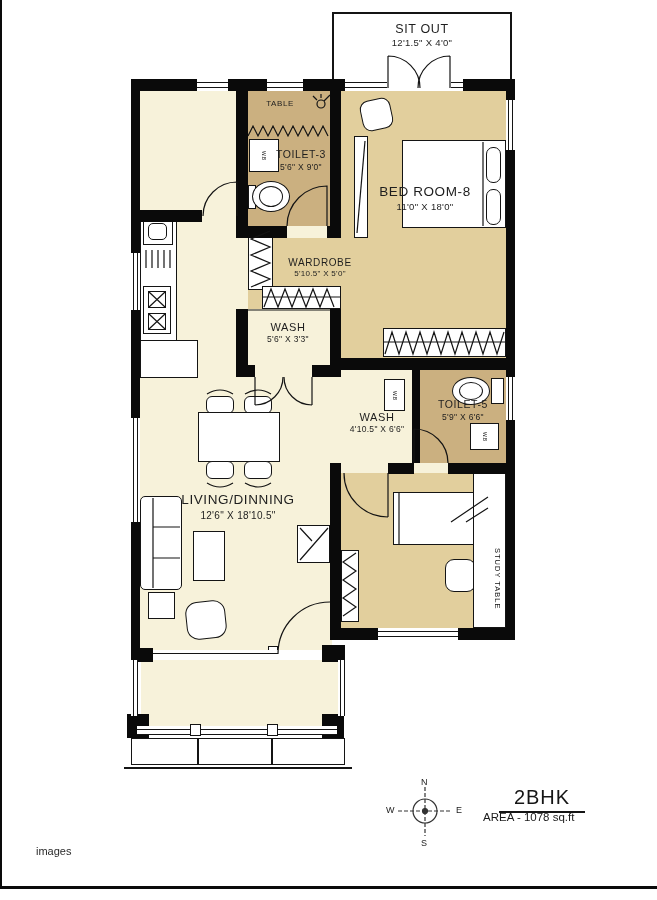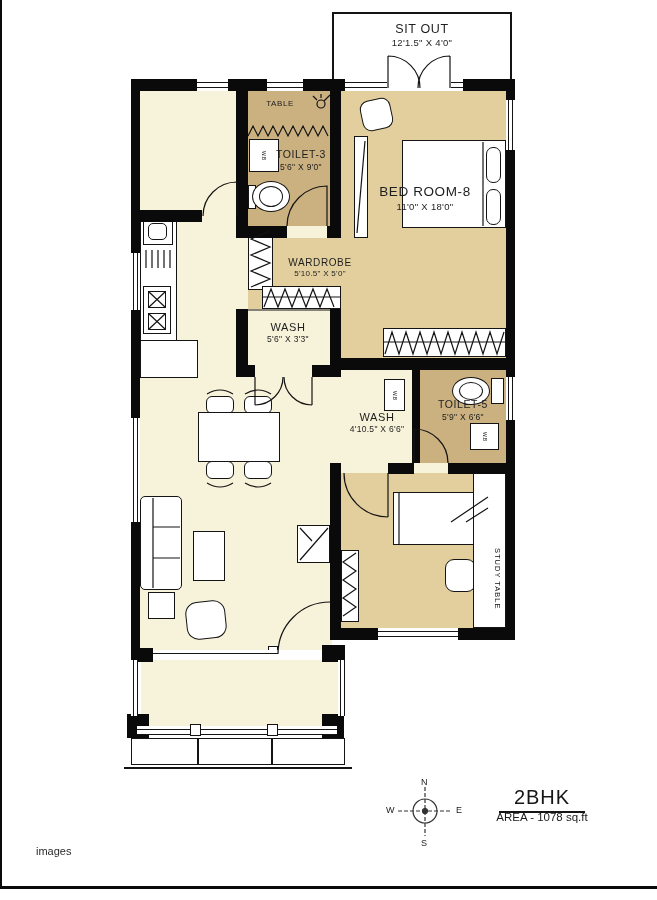--- a/index.html
+++ b/index.html
@@ -23,21 +23,21 @@
         background-size:1px 100%,1px 100%;background-position:2px 0,6px 0;background-repeat:no-repeat;}
   .rl{position:absolute;text-align:center;color:#1e1e1e;line-height:1.3;}
   .nm{font-size:12px;letter-spacing:.6px;}
   .dm{font-size:8.5px;letter-spacing:.3px;}
   svg.overlay{position:absolute;left:0;top:0;pointer-events:none;}
   .basin{display:flex;align-items:center;justify-content:center;}
   .wb{font-size:5px;line-height:1;transform:rotate(90deg);color:#111;}
   .compass-lbl{position:absolute;font-size:9px;color:#222;}
   #plan-title{position:absolute;left:499px;top:786px;width:86px;text-align:center;
               font-size:20px;letter-spacing:1px;color:#151515;border-bottom:2px solid #151515;padding-bottom:2px;}
-  #plan-area{position:absolute;left:483px;top:811px;width:118px;text-align:center;font-size:11.5px;color:#1a1a1a;}
+  #plan-area{position:absolute;left:483px;top:811px;width:118px;text-align:left;font-size:11.5px;color:#1a1a1a;}
   #watermark{position:absolute;left:36px;top:845px;font-size:11px;color:#2a2a2a;}
   .frame{position:absolute;background:#0a0a0a;}
 </style>
 </head>
 <body>
 
 <div id="stage">
 
   <div class="fl" style="left:140px;top:91px;width:366px;height:549px;background:var(--floor-cream)"></div>
   <div class="fl" style="left:140px;top:640px;width:192px;height:10px;background:var(--floor-cream)"></div>
@@ -224,20 +224,24 @@
     <div class="dm">5'6" X 3'3"</div>
   </div>
   <div class="rl" style="left:338px;top:410px;width:78px">
     <div class="nm" style="font-size:11px">WASH</div>
     <div class="dm">4'10.5" X 6'6"</div>
   </div>
   <div class="rl" style="left:418px;top:398px;width:90px">
     <div class="nm" style="font-size:10.5px">TOILET-5</div>
     <div class="dm">5'9" X 6'6"</div>
   </div>
+  <div class="rl" style="left:175px;top:491px;width:126px">
+    <div class="nm" style="font-size:13.5px">LIVING/DINNING</div>
+    <div class="dm" style="font-size:10px">12'6" X 18'10.5"</div>
+  </div>
   <div style="position:absolute;left:478px;top:540px;width:24px;height:78px;writing-mode:vertical-rl;text-align:center;font-size:7.5px;letter-spacing:1px;color:#111">STUDY TABLE</div>
 
   <div class="compass-lbl" style="left:421px;top:777px">N</div>
   <div class="compass-lbl" style="left:421px;top:838px">S</div>
   <div class="compass-lbl" style="left:386px;top:805px">W</div>
   <div class="compass-lbl" style="left:456px;top:805px">E</div>
 
   <div id="plan-title">2BHK</div>
   <div id="plan-area">AREA - 1078 sq.ft</div>
 

